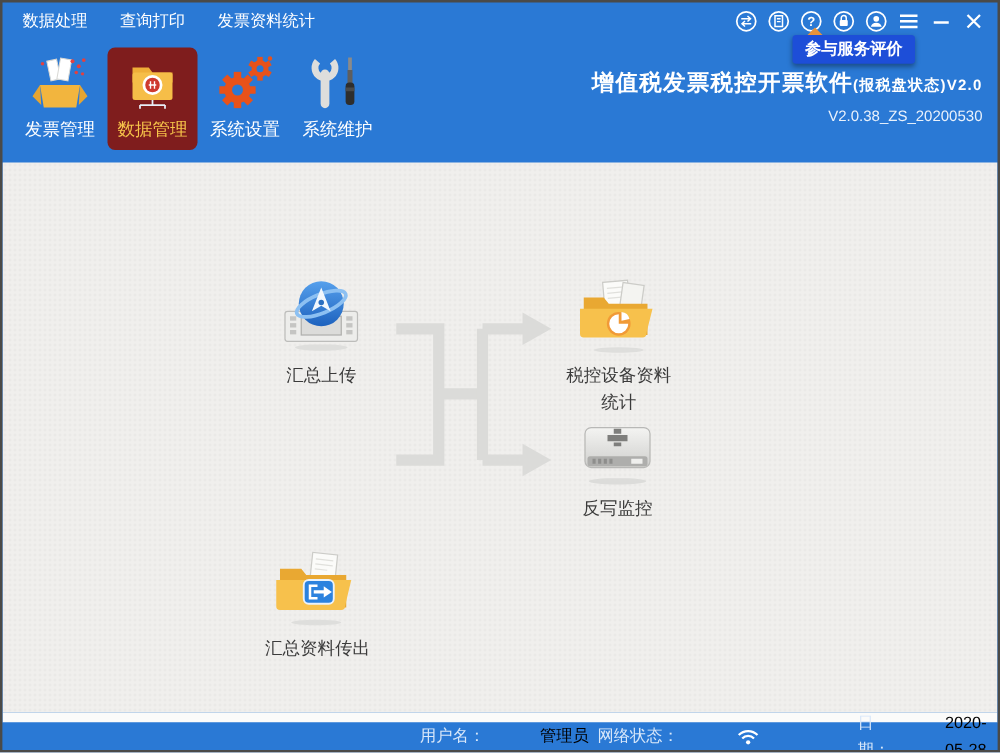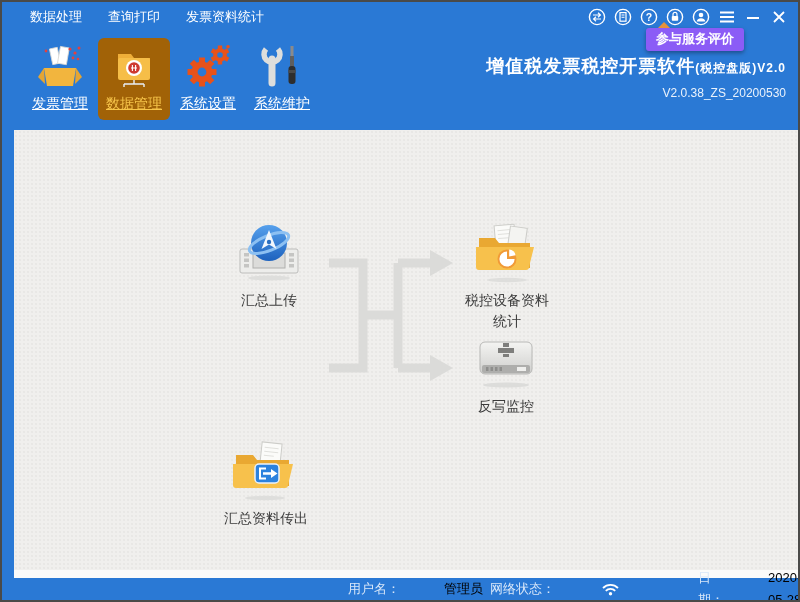--- a/index.html
+++ b/index.html
@@ -1,39 +1,39 @@
 <!DOCTYPE html>
 <html><head>
 <meta charset="utf-8">
 <style>
   * { margin:0; padding:0; box-sizing:border-box; }
   html,body { width:800px; height:602px; }
   body { font-family:"Liberation Sans","DejaVu Sans",sans-serif; }
-  .window { width:800px; height:602px; border:2px solid #4A4A48; background:#2A79D5; position:relative; overflow:hidden;padding-left:12px; }
+  .window { width:800px; height:602px; border:2px solid #4A4A48; background:#2A79D5; position:relative; overflow:hidden; }
 
   
   .menubar { height:30px; display:flex; align-items:center; padding-left:16px; position:relative; }
   .menu-item { color:#FFFFFF; font-size:13px; margin-right:26px; cursor:default; }
   .win-controls { position:absolute; right:10px; top:0; height:30px; display:flex; align-items:center; gap:8px; }
   .circle-btn { width:18px; height:18px; display:flex; align-items:center; justify-content:center; }
   .flat-btn { width:18px; height:18px; display:flex; align-items:center; justify-content:center; }
 
   
-  .tooltip { position:absolute; left:632px; top:26px; background:#8b5cf6; color:#FFFFFF; font-size:13px; font-weight:bold;
+  .tooltip { position:absolute; left:632px; top:26px; background:#1d4ed8; color:#FFFFFF; font-size:13px; font-weight:bold;
              padding:2px 10px 3px; border-radius:3px; box-shadow:0 2px 4px rgba(0,0,0,.35); z-index:9; white-space:nowrap; }
   .tooltip::before { content:""; position:absolute; left:12px; top:-6px; border-left:6px solid transparent;
              border-right:6px solid transparent; border-bottom:6px solid #E8923A; }
 
   
   .toolbar { height:98px; position:relative; }
   .toolbar-items { position:absolute; left:10px; top:6px; display:flex; gap:2px; }
   .tool-item { width:72px; height:82px; text-align:center; padding-top:6px; border-radius:6px; cursor:default; }
   .tool-item svg { display:block; margin:0 auto; }
-  .tool-label { color:#FFFFFF; font-size:14px; margin-top:5px;text-decoration:underline; }
-  .tool-item.selected { background:#a16207; }
+  .tool-label { color:#FFFFFF; font-size:14px; margin-top:5px; }
+  .tool-item.selected { background:#7f1d1d; }
   .tool-item.selected .tool-label { color:#F7C54A; }
   .title-block { position:absolute; right:12px; top:22px; text-align:right; color:#FFFFFF; }
   .app-title { font-size:18px; font-weight:bold; letter-spacing:1px; }
   .app-title small { font-size:12px; font-weight:bold; }
   .app-version { font-size:12px; color:#EAF2FC; margin-top:8px; }
 
   
   .main { height:440px; background:#F0EFED;
           background-image:radial-gradient(circle, rgba(110,110,105,.06) 1px, transparent 1px);
           background-size:4px 4px; position:relative; }
@@ -194,21 +194,21 @@
           <path d="M33,12 V23" stroke="#5E5E5E" stroke-width="4"></path>
           <rect x="29.5" y="22" width="7" height="18" rx="3" fill="#2E2E2E"></rect>
           <rect x="29.5" y="26" width="7" height="3" fill="#4A4A4A"></rect>
         </svg>
         <div class="tool-label">系统维护</div>
       </div>
 
     </div>
 
     <div class="title-block">
-      <div class="app-title"><span>增值税发票税控开票软件</span><small>(税控盘版)V2.0</small></div>
+      <div class="app-title"><span>增值税发票税控开票软件</span><small>(报税盘状态)V2.0</small></div>
       <div class="app-version">V2.0.38_ZS_20200530</div>
     </div>
   </div>
 
   <div class="main">
 
     <svg class="arrows" width="136" height="147" viewBox="308 243 136 147">
       <g stroke="#DBDBD9" stroke-width="9" fill="none">
         <path d="M315,263 H349 V368 H315"></path>
         <path d="M349,315 H384"></path>

